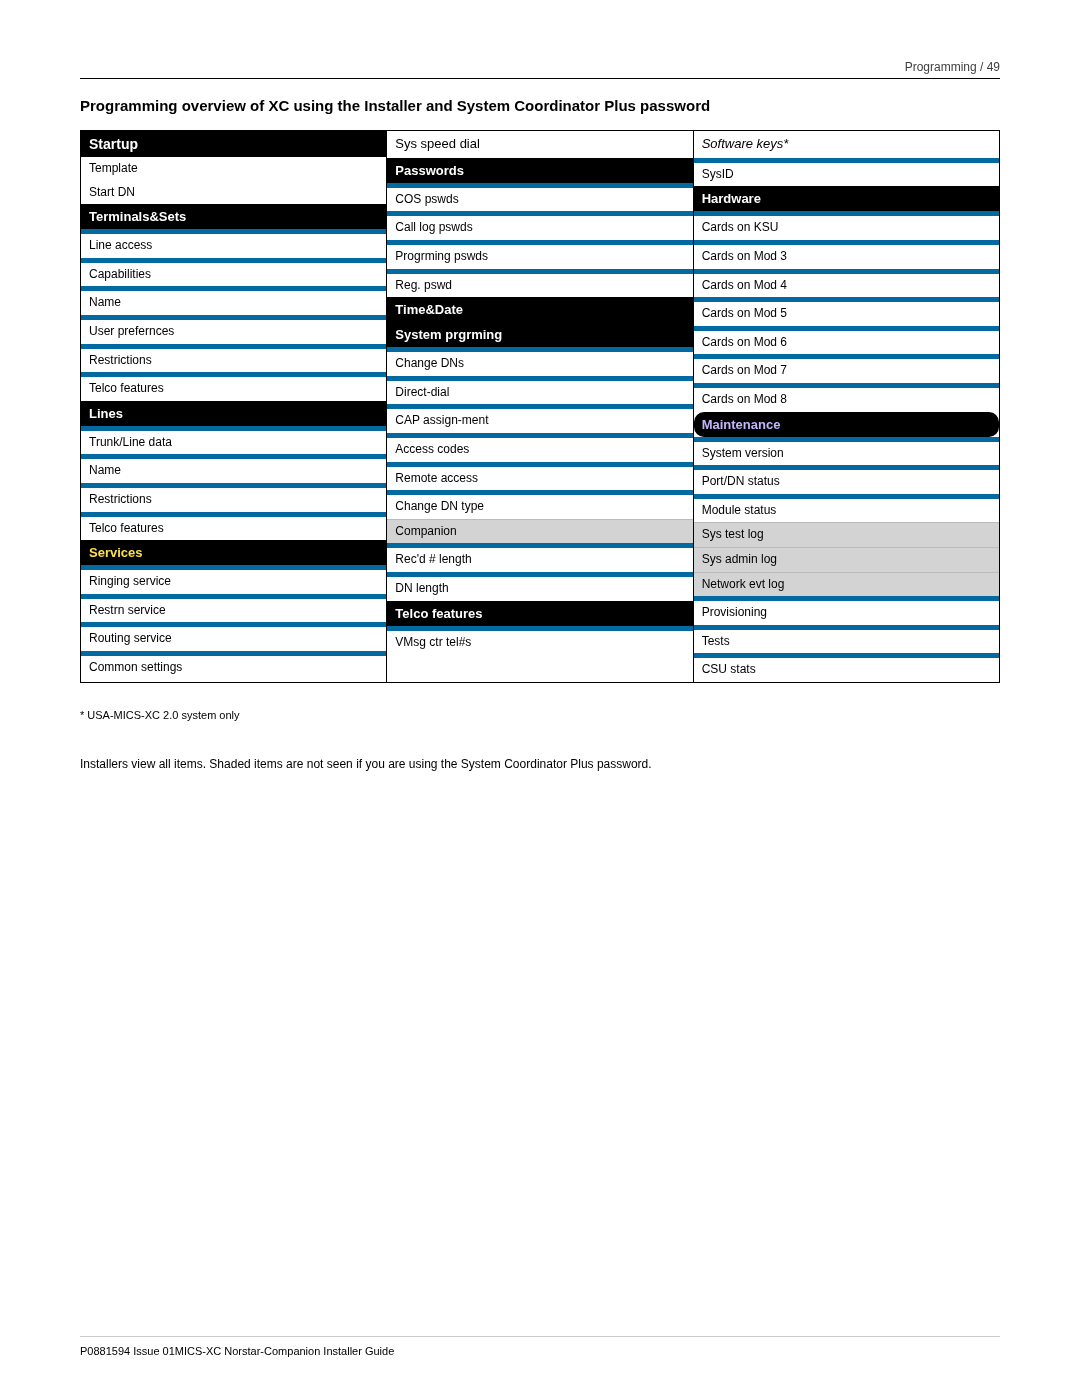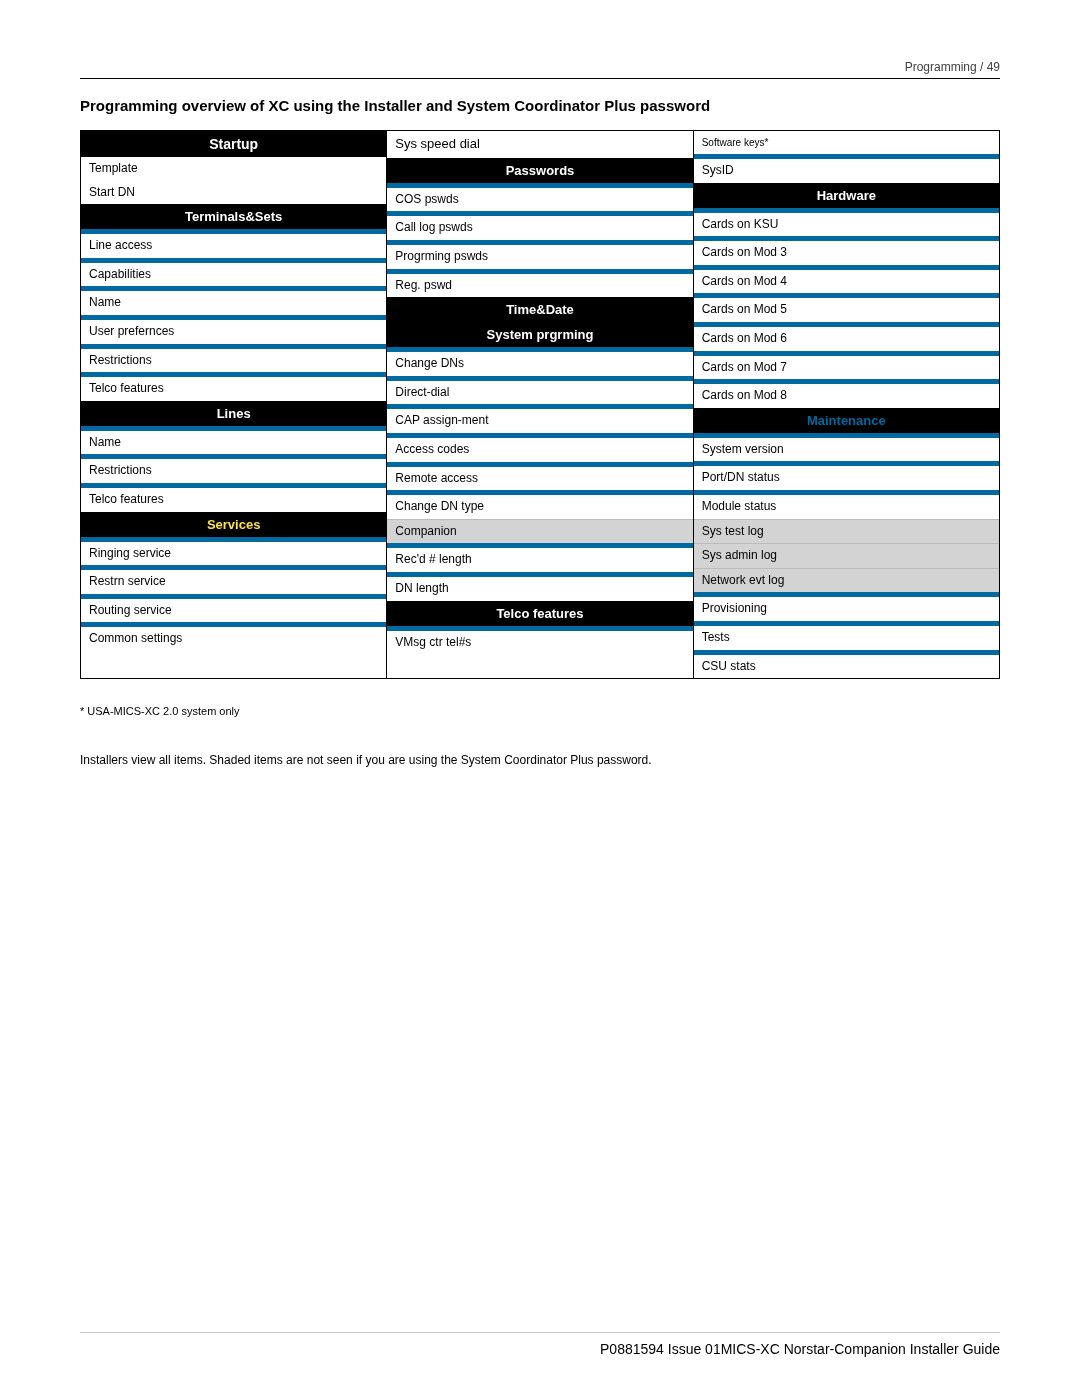--- a/index.html
+++ b/index.html
@@ -63,21 +63,21 @@
     .col:last-child {
       border-right: none;
     }
 
     .col-header {
       background: #000;
       color: #fff;
       font-weight: bold;
       font-size: 14px;
       padding: 5px 8px;
-      text-align: center;
+      text-align: left;
     }
 
     .col-item {
       padding: 4px 8px;
       font-size: 12px;
       border-top: 5px solid #0369a1;
       background: #fff;
       line-height: 1.3;
     }
     .col-item:first-child {
@@ -111,22 +111,22 @@
       line-height: 1.5;
       margin-top: 20px;
       margin-bottom: 40px;
     }
 
     .footer {
       margin-top: auto;
       border-top: 1px solid #ccc;
       padding-top: 8px;
       display: flex;
-      justify-content: flex-end;
-      font-size: 14px;
+      justify-content: flex-start;
+      font-size: 11px;
       color: #000;
     }
   </style>
 </head>
 <body>
 
 <div class="page">
 
   <div class="header-line">
     <span>Programming / 49</span>
@@ -142,20 +142,21 @@
         <div class="col-item col-item-plain">Template</div>
         <div class="col-item col-item-plain">Start DN</div>
         <div class="col-header" style="background:#000;color:#fff;font-size:13px;padding:5px 8px;">Terminals&amp;Sets</div>
         <div class="col-item">Line access</div>
         <div class="col-item">Capabilities</div>
         <div class="col-item">Name</div>
         <div class="col-item">User prefernces</div>
         <div class="col-item">Restrictions</div>
         <div class="col-item">Telco features</div>
         <div class="col-header" style="background:#000;color:#fff;font-size:13px;padding:5px 8px;">Lines</div>
+        <div class="col-item">Trunk/Line data</div>
         <div class="col-item">Name</div>
         <div class="col-item">Restrictions</div>
         <div class="col-item">Telco features</div>
         <div class="col-header" style="background:#000;color:#fde047;font-size:13px;padding:5px 8px;">Services</div>
         <div class="col-item">Ringing service</div>
         <div class="col-item">Restrn service</div>
         <div class="col-item">Routing service</div>
         <div class="col-item">Common settings</div>
       </div>
 
@@ -175,31 +176,31 @@
         <div class="col-item">Remote access</div>
         <div class="col-item">Change DN type</div>
         <div class="col-item col-item-shaded">Companion</div>
         <div class="col-item">Rec'd # length</div>
         <div class="col-item">DN length</div>
         <div class="col-header" style="background:#000;color:#fff;font-size:13px;padding:5px 8px;">Telco features</div>
         <div class="col-item">VMsg ctr tel#s</div>
       </div>
 
       <div class="col">
-        <div class="col-item col-item-plain" style="border-top:none;font-size:10px;padding:5px 8px;">Software keys*</div>
+        <div class="col-item col-item-plain" style="border-top:none;font-size:13px;padding:5px 8px;font-style:italic;">Software keys*</div>
         <div class="col-item">SysID</div>
         <div class="col-header" style="background:#000;color:#fff;font-size:13px;padding:5px 8px;">Hardware</div>
         <div class="col-item">Cards on KSU</div>
         <div class="col-item">Cards on Mod 3</div>
         <div class="col-item">Cards on Mod 4</div>
         <div class="col-item">Cards on Mod 5</div>
         <div class="col-item">Cards on Mod 6</div>
         <div class="col-item">Cards on Mod 7</div>
         <div class="col-item">Cards on Mod 8</div>
-        <div class="col-header" style="background:#000;color:#0369a1;font-size:13px;padding:5px 8px;">Maintenance</div>
+        <div class="col-header" style="background:#000;color:#c4b5fd;font-size:13px;padding:5px 8px;border-radius:10px;">Maintenance</div>
         <div class="col-item">System version</div>
         <div class="col-item">Port/DN status</div>
         <div class="col-item">Module status</div>
         <div class="col-item col-item-shaded">Sys test log</div>
         <div class="col-item col-item-shaded">Sys admin log</div>
         <div class="col-item col-item-shaded">Network evt log</div>
         <div class="col-item">Provisioning</div>
         <div class="col-item">Tests</div>
         <div class="col-item">CSU stats</div>
       </div>

